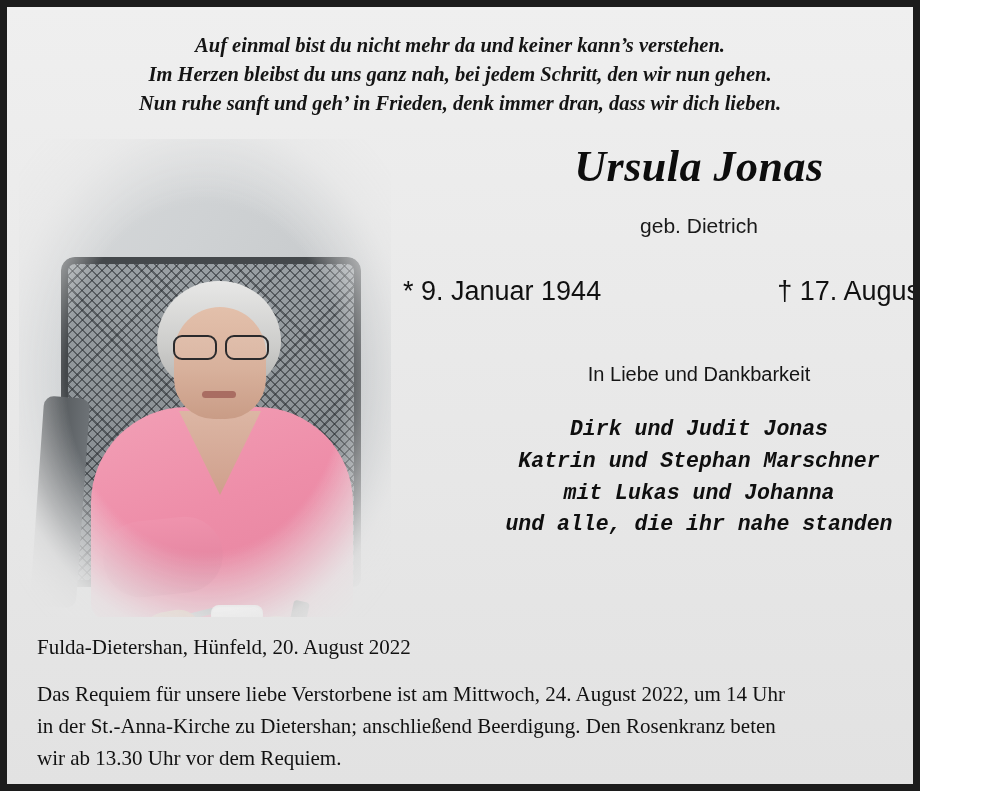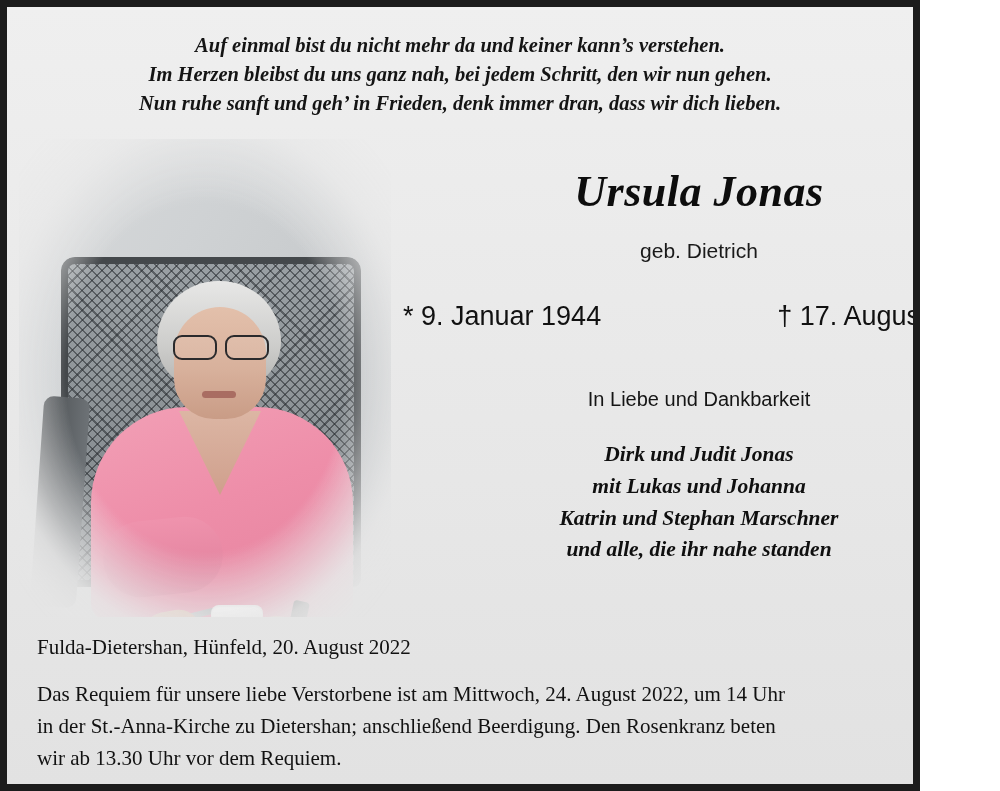--- a/index.html
+++ b/index.html
@@ -188,21 +188,21 @@
   
   .ph-fade {
     position: absolute; inset: 0;
     background: radial-gradient(ellipse 68% 66% at 50% 50%, rgba(233,233,233,0) 55%, rgba(233,233,233,0.85) 82%, rgba(233,233,233,1) 100%);
   }
 
   
   .right-col {
     position: absolute;
     left: 396px;
-    top: 159px;
+    top: 134px;
     width: 592px;
     text-align: center;
   }
   .name {
     font-family: "Liberation Serif", serif;
     font-style: italic;
     font-weight: 700;
     font-size: 44px;
     color: #0d0d0d;
     letter-spacing: 0.5px;
@@ -225,21 +225,21 @@
   }
   .dates span { white-space: nowrap; }
   .gratitude {
     margin: 56px 0 0 0;
     font-family: Liberation Sans, sans-serif;
     font-size: 20px;
     color: #151515;
   }
   .survivors {
     margin: 28px 0 0 0;
-    font-family: Liberation Serif, serif;
+    font-family: Liberation Mono, monospace;
     font-style: italic;
     font-weight: 700;
     font-size: 21.5px;
     line-height: 1.48;
     color: #0f0f0f;
   }
   .survivors .sline { display: block; white-space: nowrap; }
 
   
   .place-date {
@@ -299,22 +299,22 @@
     <div class="right-col">
       <div class="name">Ursula Jonas</div>
       <div class="maiden">geb. Dietrich</div>
       <div class="dates">
         <span>* 9. Januar 1944</span>
         <span>† 17. August 2022</span>
       </div>
       <div class="gratitude">In Liebe und Dankbarkeit</div>
       <div class="survivors">
         <span class="sline">Dirk und Judit Jonas</span>
+        <span class="sline">Katrin und Stephan Marschner</span>
         <span class="sline">mit Lukas und Johanna</span>
-        <span class="sline">Katrin und Stephan Marschner</span>
         <span class="sline">und alle, die ihr nahe standen</span>
       </div>
     </div>
 
     <div class="place-date">Fulda-Dietershan, Hünfeld, 20. August 2022</div>
 
     <div class="notice">
       <span class="nline">Das Requiem für unsere liebe Verstorbene ist am Mittwoch, 24. August 2022, um 14 Uhr</span>
       <span class="nline">in der St.-Anna-Kirche zu Dietershan; anschließend Beerdigung. Den Rosenkranz beten</span>
       <span class="nline">wir ab 13.30 Uhr vor dem Requiem.</span>

